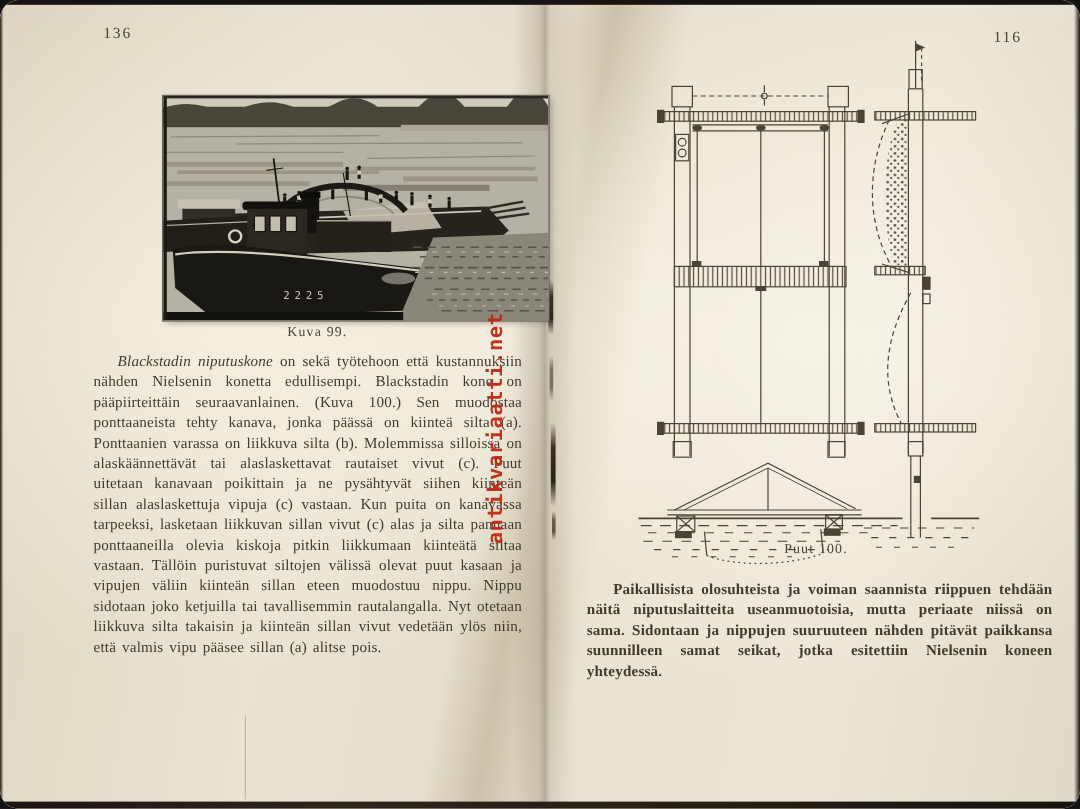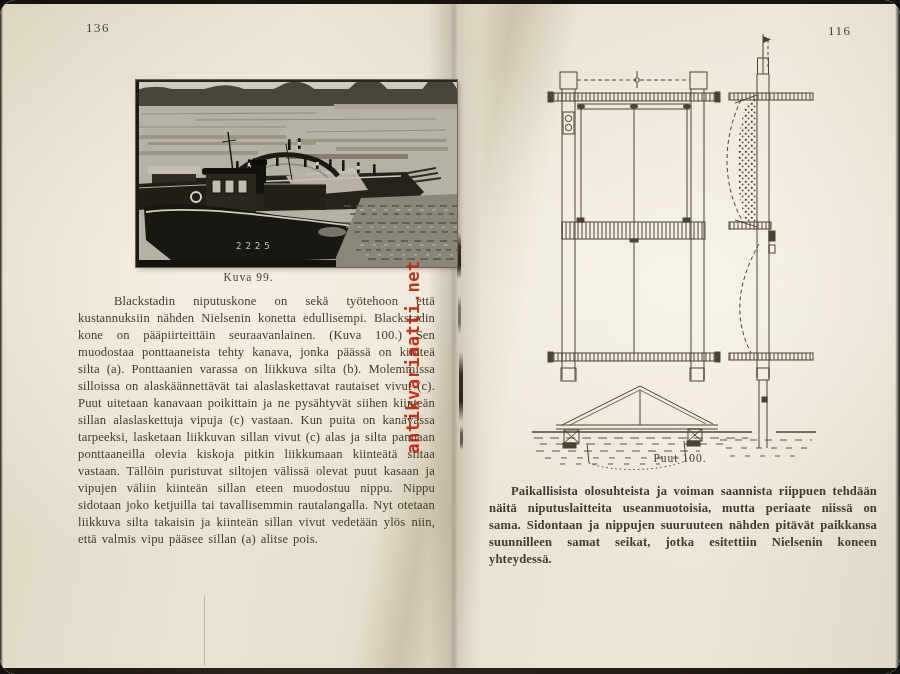--- a/index.html
+++ b/index.html
@@ -34,31 +34,31 @@
   .pagenum.right{left:828px;top:23px;}
 
   
   .photo-frame{
     position:absolute;left:104px;top:80px;width:321px;height:187px;
     box-shadow:0 0 0 1px #6a6254, 2px 2px 5px rgba(60,48,34,.35);
     background:#b4afa3;overflow:hidden;margin-left:32px;
   }
   .photo-frame svg{display:block;}
   .caption{position:absolute;font-size:11.5px;letter-spacing:1px;color:#4a4336;text-align:center;}
-  .caption.k99{left:88px;top:271px;width:321px;}
+  .caption.k99{left:104px;top:271px;width:321px;}
   .caption.k100{left:595px;top:452px;width:170px;}
 
   
   .textblock{position:absolute;text-align:justify;font-size:12.6px;line-height:17px;word-spacing:1.6px;letter-spacing:.15px;color:#413a2f;}
   .textblock p{margin:0;}
   .tb-left{left:78px;top:292px;width:357px;}
   .tb-left .p2{text-indent:20px;margin-top:1px;}
   .tb-right{left:489px;top:483px;width:388px;font-weight:bold;}
   .tb-right p{text-indent:22px;}
-  .lead-it{margin-left:16px;}
+  .lead-it{font-style:italic;}
 
   
   .watermark{
     position:absolute;left:314px;top:346px;width:200px;height:22px;
     transform:rotate(-90deg);
     font-family:"DejaVu Sans Mono","Liberation Mono",monospace;
     font-weight:bold;font-size:17px;letter-spacing:.5px;
     color:#c1220e;opacity:.92;text-align:center;z-index:30;
   }
 

